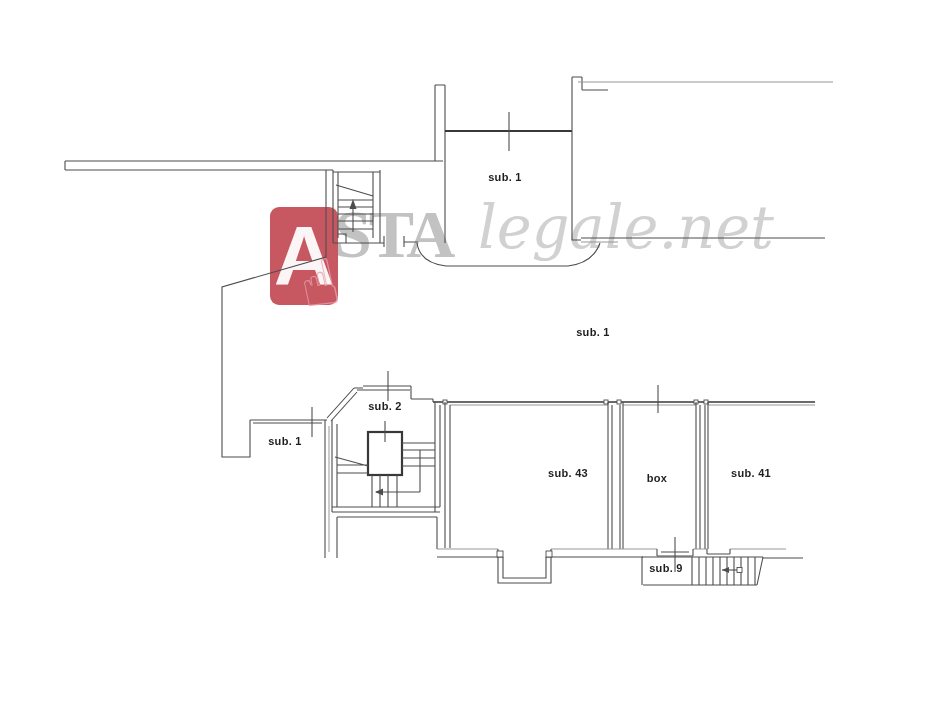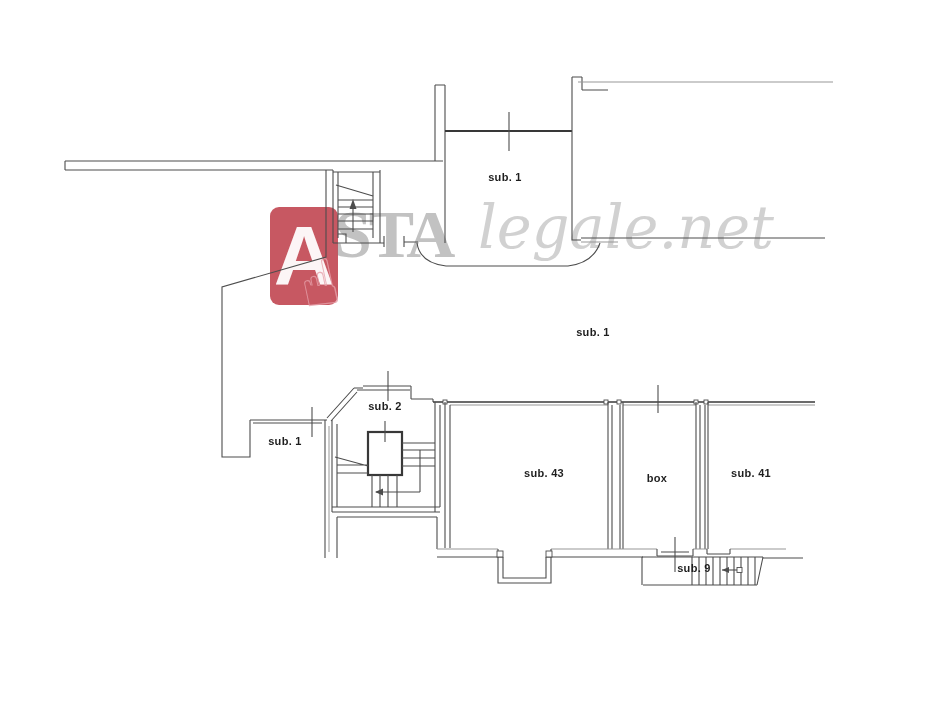--- a/index.html
+++ b/index.html
@@ -135,19 +135,19 @@
       <path class="ln" d="M388,371 V401"></path>
       <path class="ln" d="M658,385 V413"></path>
       <path class="ln" d="M675,537 V572"></path>
     </g>
   </svg>
 
   <div class="room-label" style="left:505px;top:177px;">sub. 1</div>
   <div class="room-label" style="left:593px;top:332px;">sub. 1</div>
   <div class="room-label" style="left:285px;top:441px;">sub. 1</div>
   <div class="room-label" style="left:385px;top:406px;">sub. 2</div>
-  <div class="room-label" style="left:544px;top:473px;text-align:right;">sub. 43</div>
+  <div class="room-label" style="left:568px;top:473px;text-align:right;">sub. 43</div>
   <div class="room-label" style="left:657px;top:478px;">box</div>
   <div class="room-label" style="left:751px;top:473px;text-align:right;">sub. 41</div>
-  <div class="room-label" style="left:666px;top:568px;margin-left:28px;">sub. 9</div>
+  <div class="room-label" style="left:666px;top:568px;">sub. 9</div>
 
 
 </div>
 
 </body></html>

